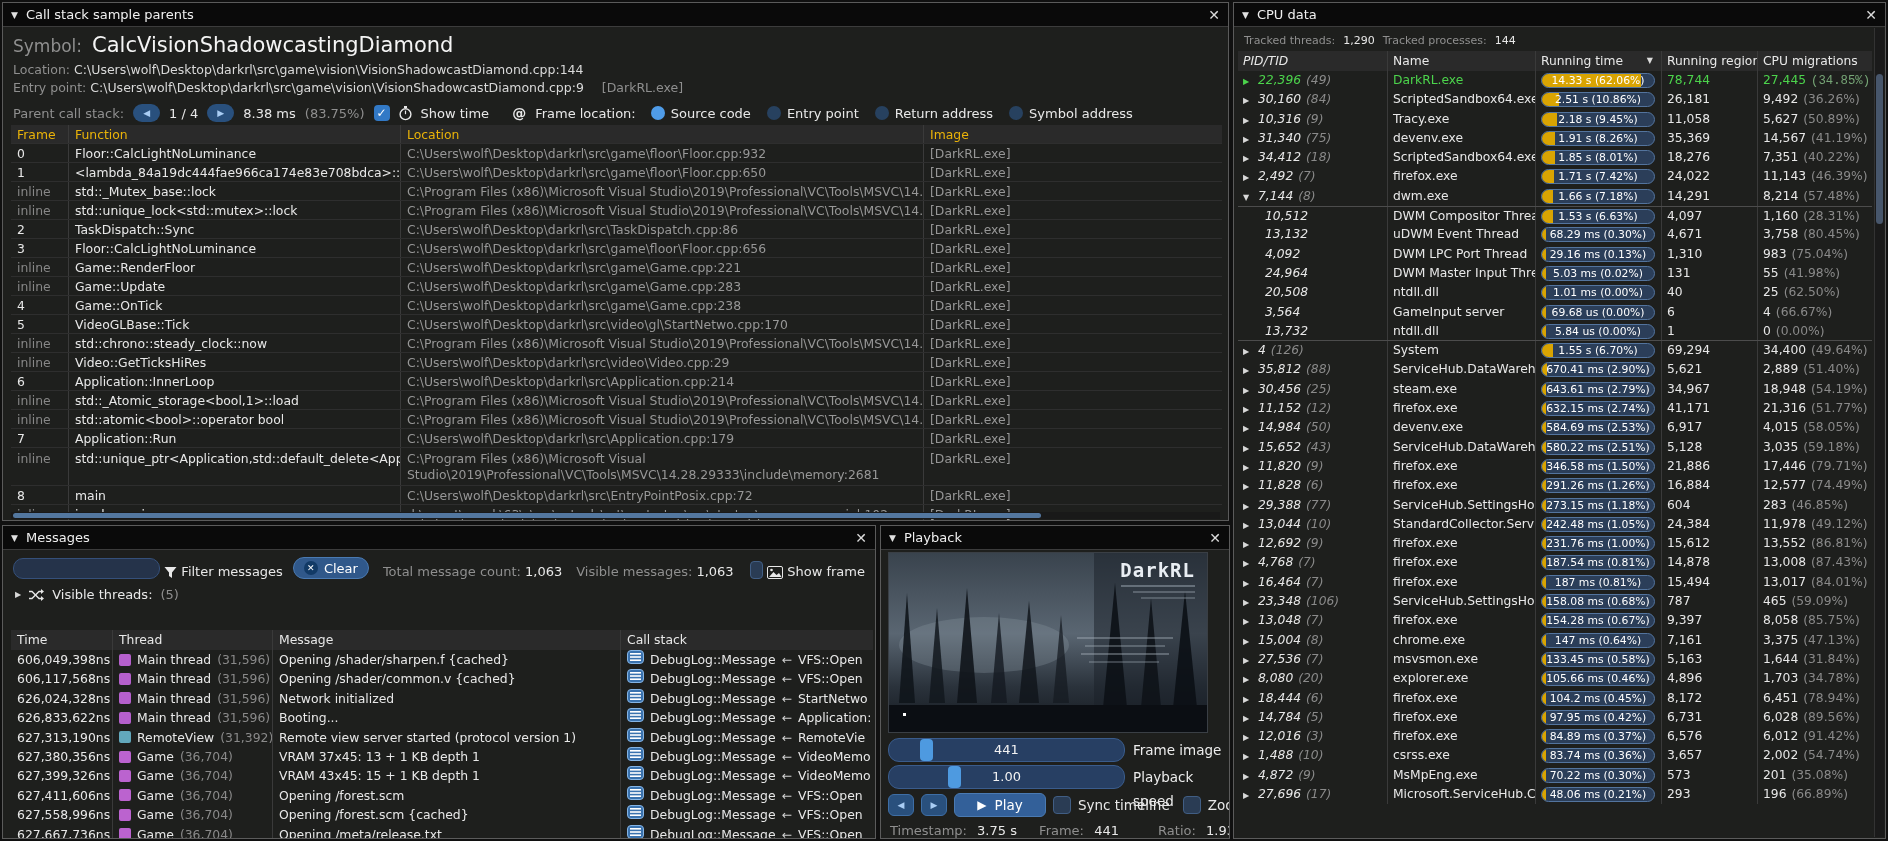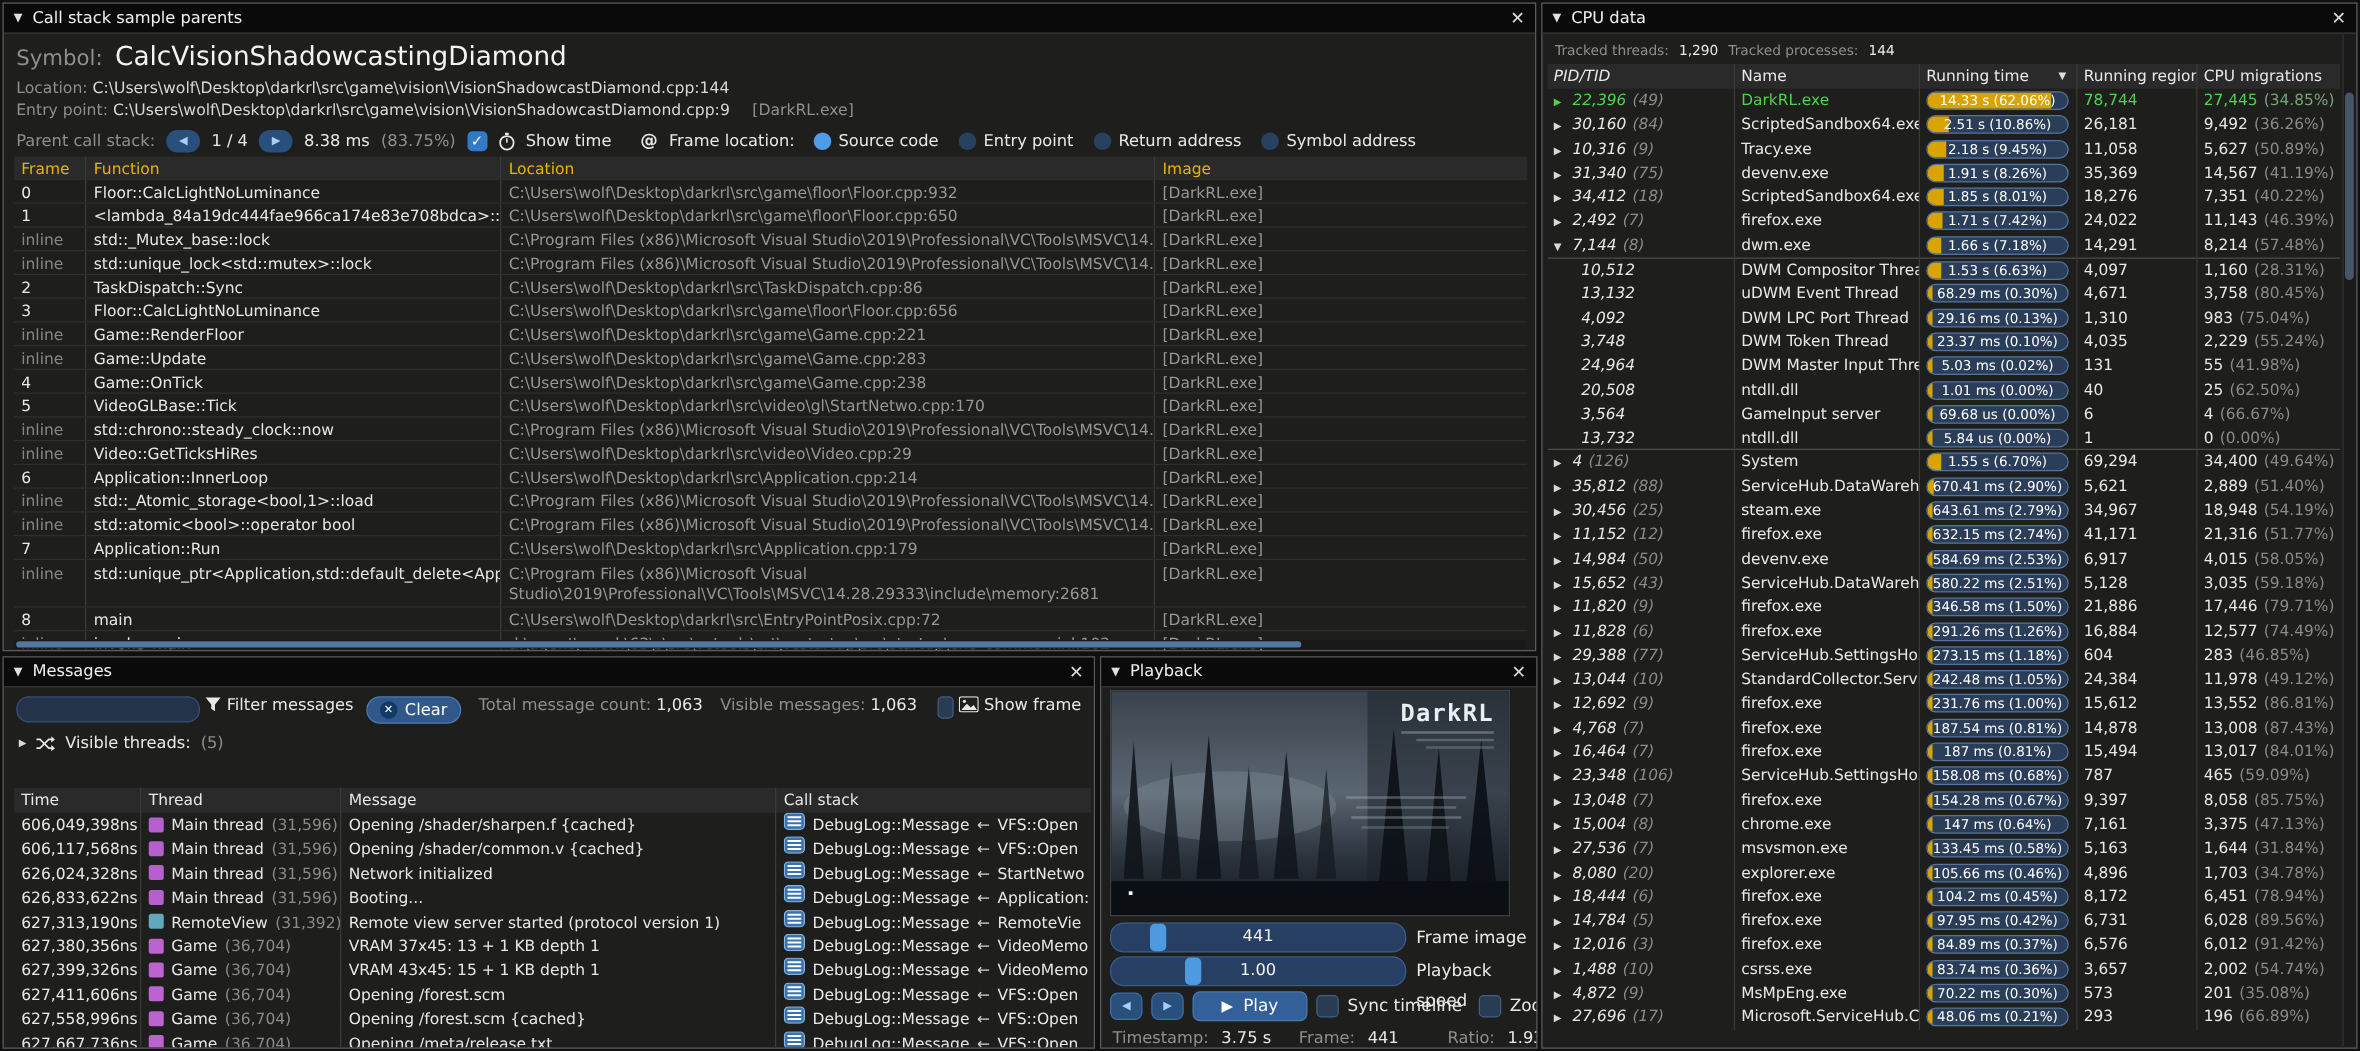--- a/index.html
+++ b/index.html
@@ -48,21 +48,21 @@
 .c-img { width:298px; }
 .cell:not(.c-img) { border-right:1px solid #3a3a3a; }
 .dim { color:#878787; }
 .loc { color:#979797; }
 .wrap-row { height:38px; line-height:16px; }
 .wrap-row .cell { white-space:normal; padding-top:3px; }
 .hscroll { position:absolute; left:8px; right:8px; bottom:1px; height:7px; background:#191919; }
 .hthumb { position:absolute; left:2px; width:85%; top:1px; bottom:1px; background:#53779f; border-radius:3px; }
 
 
-.msg-filter { display:flex; align-items:flex-start; gap:4px; padding:7px 10px 3px; font-size:13px; white-space:nowrap; }
+.msg-filter { display:flex; align-items:flex-end; gap:4px; padding:7px 10px 3px; font-size:13px; white-space:nowrap; }
 .filter-input { width:202px; height:21px; background:#25334a; border:1px solid #35507a; border-radius:10px; }
 .pillbtn { display:inline-flex; align-items:center; gap:6px; background:#30588a; border:1px solid #4a7ab2;
   border-radius:11px; height:22px; padding:0 10px; font-size:13px; color:#fff; }
 .badge-x { width:14px; height:14px; border-radius:50%; background:#123a66; color:#fff; font-size:9px;
   display:inline-flex; align-items:center; justify-content:center; }
 .vthreads { display:flex; align-items:center; gap:8px; padding:5px 12px 2px; font-size:13px; }
 .sm-tri { font-size:8px; color:#d8d8d8; }
 .msg-table { position:absolute; left:8px; right:2px; top:104px; bottom:0; overflow:hidden; font-size:12.4px; }
 .mrow { display:flex; height:19.4px; line-height:19.4px; white-space:nowrap; align-items:center; }
 .mrow.head { background:#2a2a2a; height:20px; line-height:20px; }
@@ -100,21 +100,21 @@
 .ccell { overflow:hidden; padding:0 5px; }
 .p1 { width:150px;font-style:italic; } .p2 { width:148px; } .p3 { width:126px; } .p4 { width:96px; } .p5 { flex:1; }
 .ccell:not(.p5) { border-right:1px solid #3a3a3a; }
 .arr { display:inline-block; width:15px; font-size:8px; color:#d8d8d8; }
 .cnt { color:#8a8a8a; margin-left:5px; }
 .migp { color:#8a8a8a; margin-left:5px; }
 .child .p1 { padding-left:27px; }
 .gs { border-top:1px solid #4c4c4c; }
 .ge { border-bottom:1px solid #4c4c4c; }
 .green .pidv, .green .namev, .green .regv, .green .migv, .green .arr { color:#4cd44c; }
-.green .migp { color:#76a576; }
+.green .migp { color:#76a576;font-family:Liberation Mono, monospace; }
 .bar { width:114px; height:15px; margin-top:2px; background:#2b3e59; border:1px solid #53749e;
   border-radius:8px; position:relative; overflow:hidden; }
 .fill { position:absolute; left:0; top:0; bottom:0; background:#d9a402; }
 .btext { position:absolute; inset:0; text-align:center; font-size:10.8px; line-height:13.5px; color:#fff; }
 .sort-icon { float:right; font-size:8px; margin:0 3px; color:#dcdcdc; }
 .vscroll { position:absolute; right:1px; top:25px; bottom:1px; width:10px; background:#1a1a1a; border-left:1px solid #333; }
 .vthumb { position:absolute; left:1px; right:1px; top:46px; height:150px; background:#47566b; border-radius:4px; }
 svg { flex:none; }
 </style>
 </head>
@@ -763,32 +763,20 @@
           <div class="ccell p3">
             <div class="bar">
               <div class="fill" style="width: 3.5%; background: rgb(217, 164, 2);"></div>
               <div class="btext">29.16 ms (0.13%)</div>
             </div>
           </div>
           <div class="ccell p4"><span class="regv">1,310</span></div>
           <div class="ccell p5"><span class="migv">983</span><span class="migp">(75.04%)</span></div>
         </div>
         <div class="crow child">
-          <div class="ccell p1"><span class="pidv">3,748</span></div>
-          <div class="ccell p2"><span class="namev">DWM Token Thread</span></div>
-          <div class="ccell p3">
-            <div class="bar">
-              <div class="fill" style="width: 3.5%; background: rgb(217, 164, 2);"></div>
-              <div class="btext">23.37 ms (0.10%)</div>
-            </div>
-          </div>
-          <div class="ccell p4"><span class="regv">4,035</span></div>
-          <div class="ccell p5"><span class="migv">2,229</span><span class="migp">(55.24%)</span></div>
-        </div>
-        <div class="crow child">
           <div class="ccell p1"><span class="pidv">24,964</span></div>
           <div class="ccell p2"><span class="namev">DWM Master Input Threa</span></div>
           <div class="ccell p3">
             <div class="bar">
               <div class="fill" style="width: 3.5%; background: rgb(217, 164, 2);"></div>
               <div class="btext">5.03 ms (0.02%)</div>
             </div>
           </div>
           <div class="ccell p4"><span class="regv">131</span></div>
           <div class="ccell p5"><span class="migv">55</span><span class="migp">(41.98%)</span></div>

